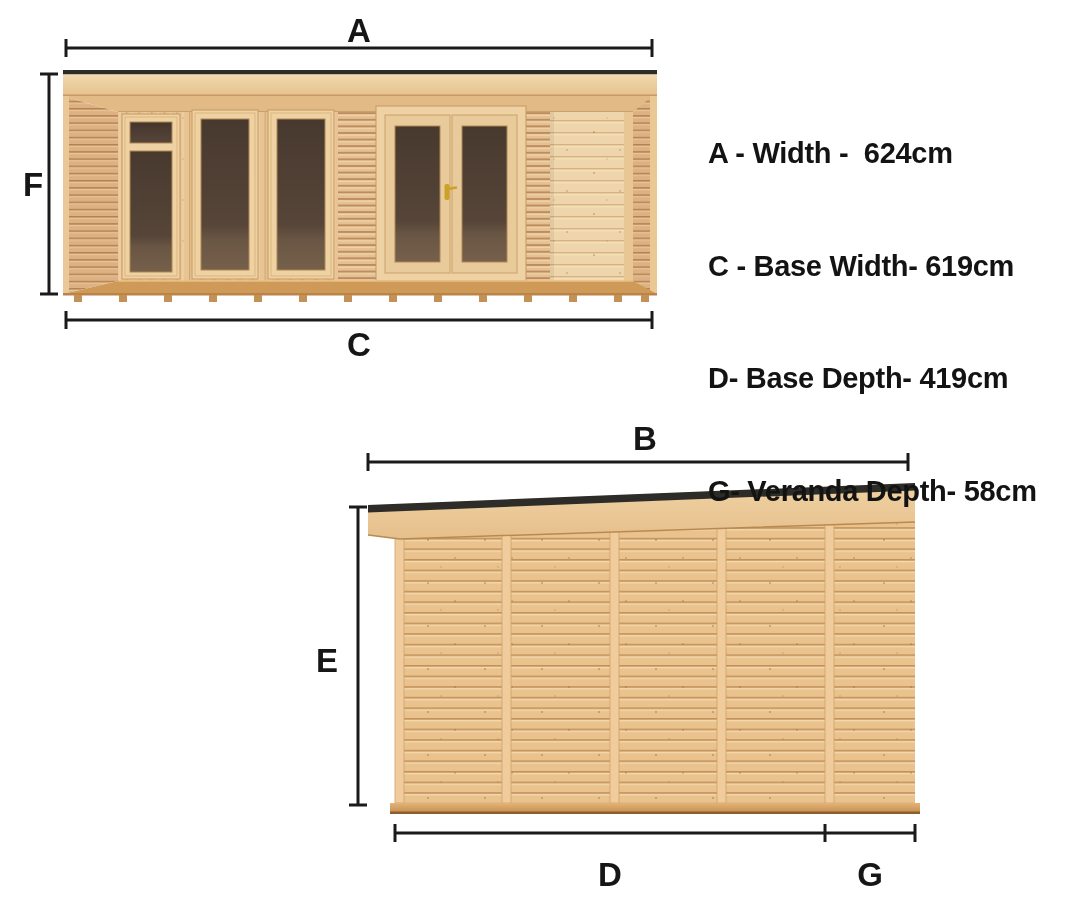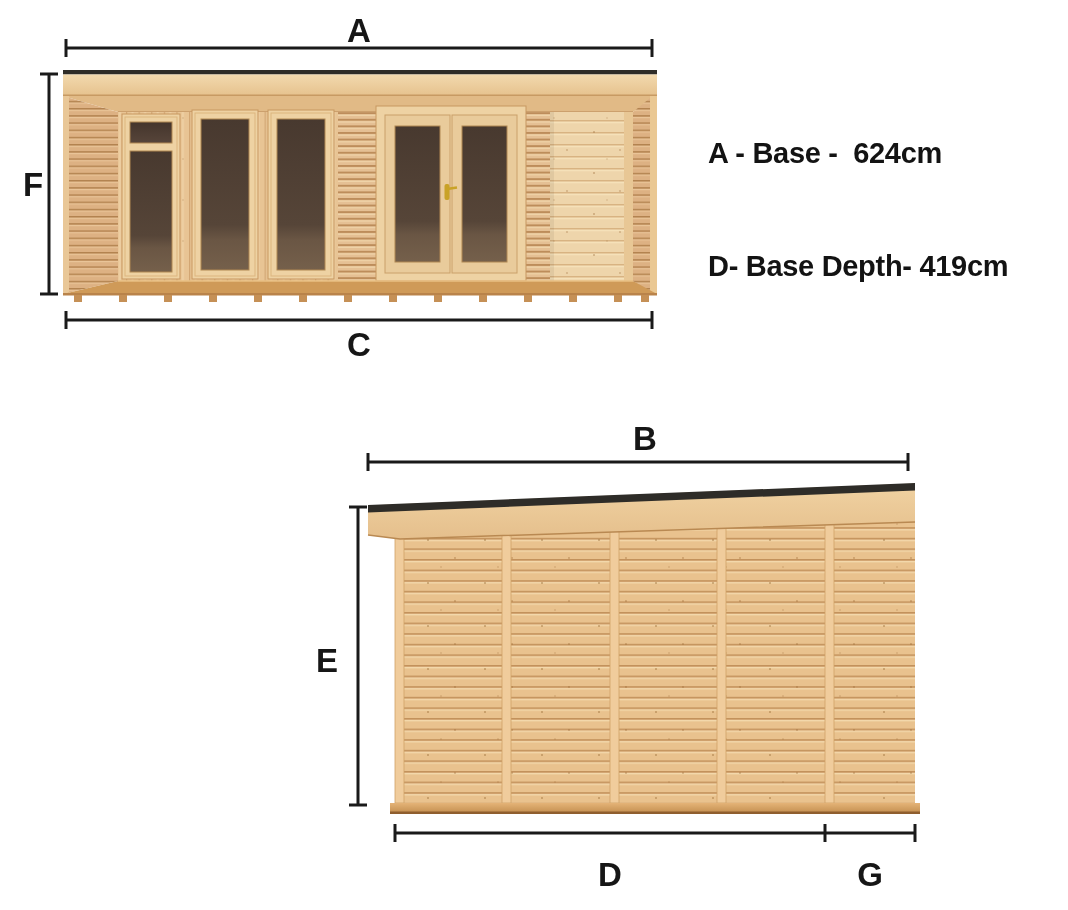--- a/index.html
+++ b/index.html
@@ -228,17 +228,19 @@
       <line class="dim-stroke" x1="95" y1="433" x2="615" y2="433"></line>
       <line class="dim-stroke" x1="95" y1="424" x2="95" y2="442"></line>
       <line class="dim-stroke" x1="525" y1="424" x2="525" y2="442" stroke-width="4.5"></line>
       <line class="dim-stroke" x1="615" y1="424" x2="615" y2="442"></line>
       <text class="dim-label" x="310" y="486">D</text>
       <text class="dim-label" x="570" y="486">G</text>
     </g>
   </svg>
 
   <div class="legend">
-    <div class="legend-line">A - Base -  624cm</div>
+    <div class="legend-line">A - Width -  624cm</div>
+    <div class="legend-line">C - Base Width- 619cm</div>
     <div class="legend-line">D- Base Depth- 419cm</div>
+    <div class="legend-line">G- Veranda Depth- 58cm</div>
   </div>
 
 </div>
 
 </body></html>

